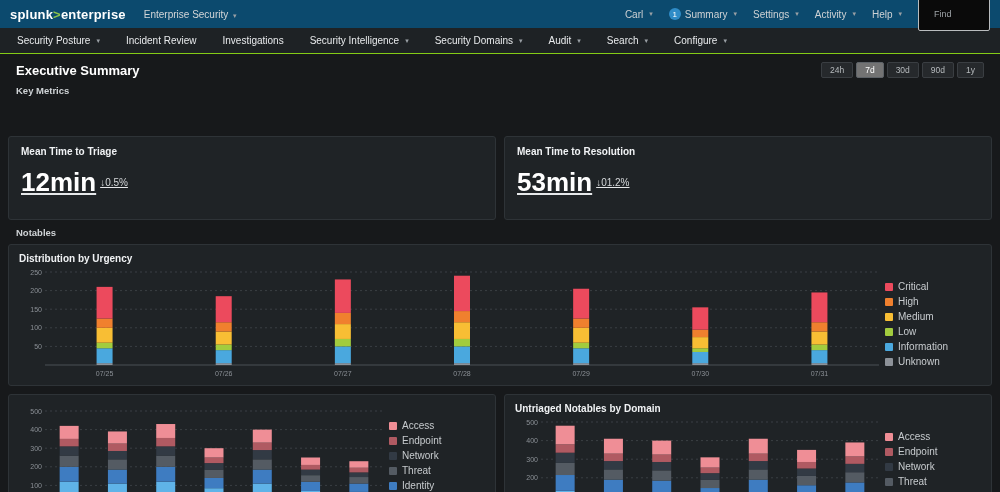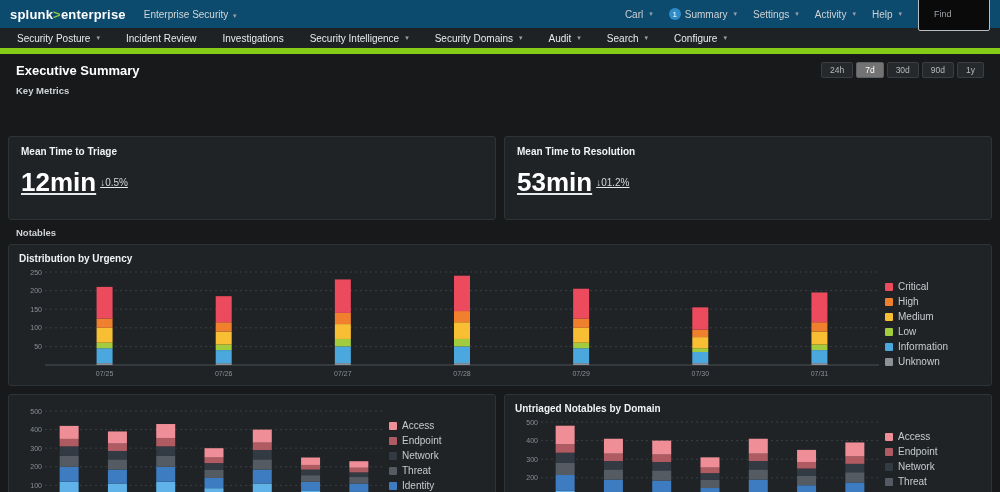--- a/index.html
+++ b/index.html
@@ -15,21 +15,21 @@
   .tb-item { font-size:10px; color:#cfd2d4; margin-left:16px; display:flex; align-items:center; gap:4px; cursor:pointer; white-space:nowrap; }
   .caret { font-size:7px; color:#9aa0a5; margin-left:2px; }
   .badge { background:#2f8cc7; color:#fff; width:12px; height:12px; border-radius:50%;
            font-size:8px; display:inline-flex; align-items:center; justify-content:center; }
   .find-wrap { margin-left:16px; }
   .find-input { width:72px; height:34px; background:#0a0a0a; border:1px solid #b9bcbe; border-radius:2px;
                 color:#cfd2d4; font-size:9px; padding:0 15px; outline:none; }
   .find-input::placeholder { color:#9ea3a7; }
 
   
-  .navbar { height:26px; background:#1e2225; border-bottom:6px solid #84cc16; display:flex; align-items:center; padding:0 4px; }
+  .navbar { height:26px; background:#1e2225; border-bottom:1px solid #84cc16; display:flex; align-items:center; padding:0 4px; }
   .nav-item { font-size:10px; color:#e8eaec; padding:0 13px; height:100%; display:flex; align-items:center; gap:4px; cursor:pointer; }
 
   
   .page-head { display:flex; justify-content:space-between; align-items:center; padding:8px 16px 4px 16px; }
   .page-title { font-size:13px; font-weight:bold; color:#fff; }
   .range-group { display:flex; gap:3px; }
   .range-btn { font-size:8.5px; color:#b6babd; background:#26292c; border:1px solid #3a3e42;
                border-radius:2px; padding:2px 8px; cursor:pointer; }
   .range-btn.sel { background:#737373; color:#fff; border-color:#5d6267; }
 

